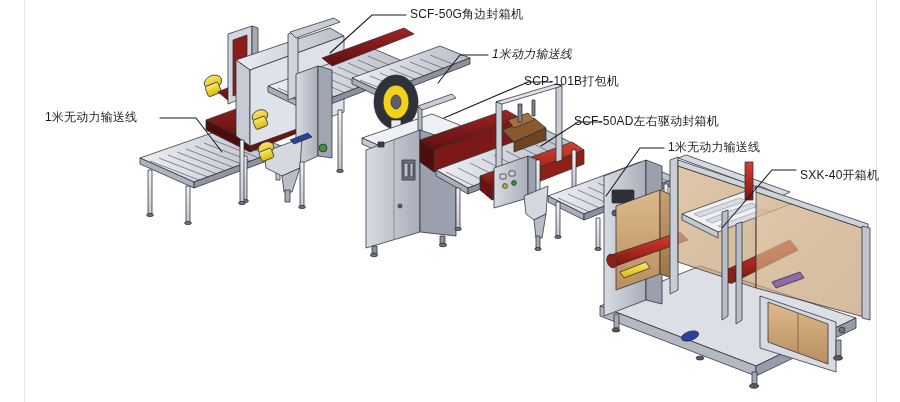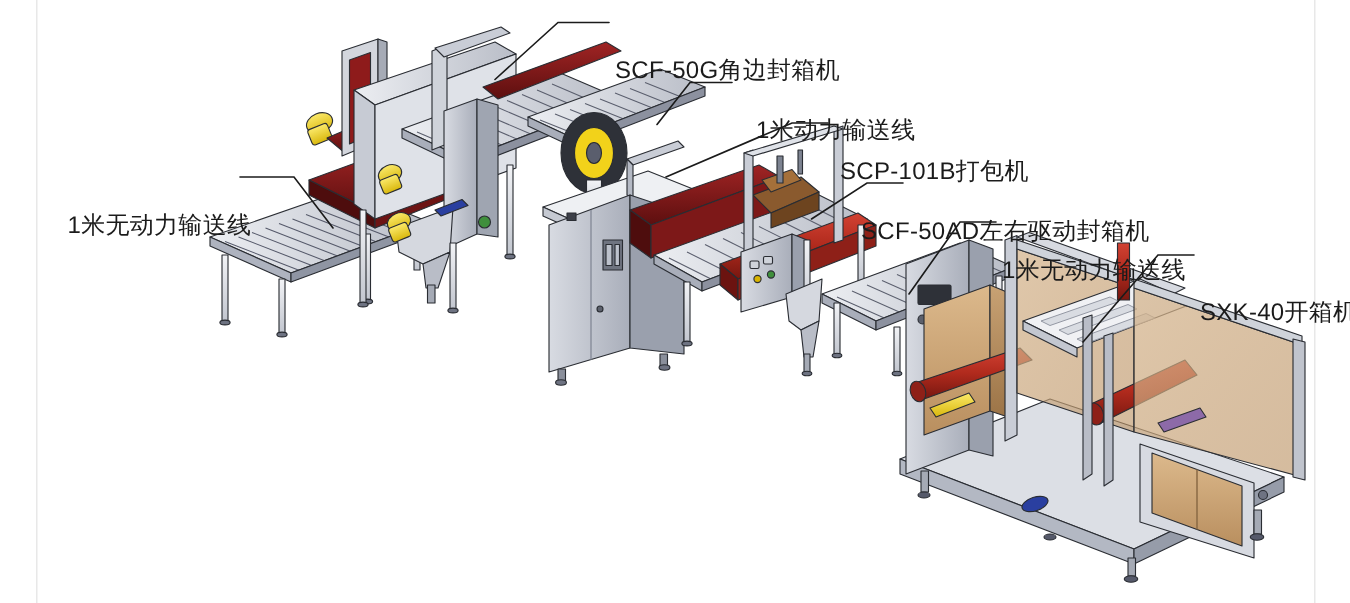--- a/index.html
+++ b/index.html
@@ -30,25 +30,24 @@
   #scene {
     position: absolute;
     left: 0;
     top: 0;
     width: 900px;
     height: 402px;
   }
   .callout-text {
     position: absolute;
     white-space: nowrap;
-    font-size: 16px;
+    font-size: 12px;
     color: #1b1b1b;
     letter-spacing: 0.2px;
     line-height: 1;
-    margin-top: 32px;
   }
 </style>
 </head>
 <body>
 
 <div id="canvas">
 
   <div id="frame-left"></div>
   <div id="frame-right"></div>
 
@@ -385,20 +384,20 @@
         <path d="M 552 82 L 528 82 L 444 118"></path>
         <path d="M 602 122 L 578 122 L 541 146"></path>
         <path d="M 664 148 L 640 148 L 606 196"></path>
         <path d="M 796 170 L 772 170 L 722 228"></path>
       </g>
   </svg>
 
   <div id="callout-labels">
       <div class="callout-text" style="left: 45px; top: 111px;">1米无动力输送线</div>
       <div class="callout-text" style="left: 410px; top: 8px;">SCF-50G角边封箱机</div>
-      <div class="callout-text" style="left: 504px; top: 48px;">1米动力输送线</div>
-      <div class="callout-text" style="left: 560px; top: 75px;">SCP-101B打包机</div>
+      <div class="callout-text" style="left: 492px; top: 48px; font-style: italic;">1米动力输送线</div>
+      <div class="callout-text" style="left: 524px; top: 75px;">SCP-101B打包机</div>
       <div class="callout-text" style="left: 574px; top: 115px;">SCF-50AD左右驱动封箱机</div>
       <div class="callout-text" style="left: 668px; top: 141px;">1米无动力输送线</div>
       <div class="callout-text" style="left: 800px; top: 169px;">SXK-40开箱机</div>
     </div>
 
 </div>
 
 </body></html>

